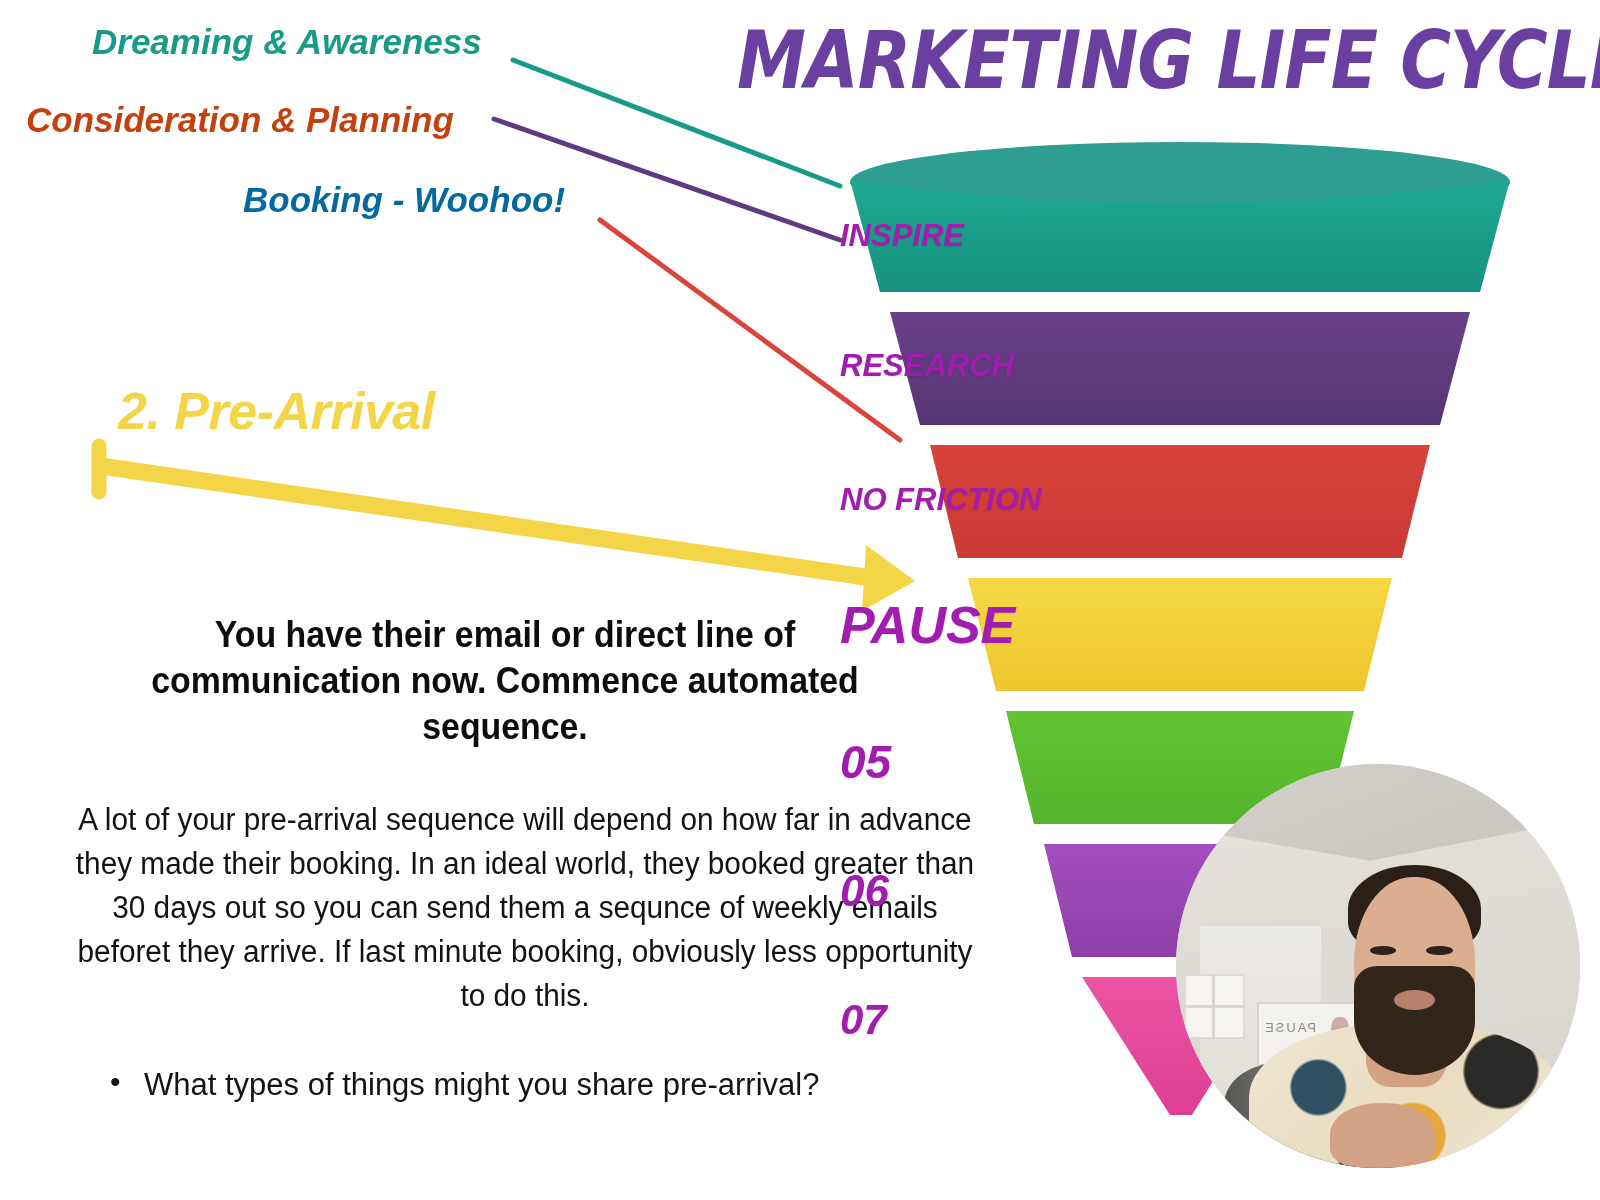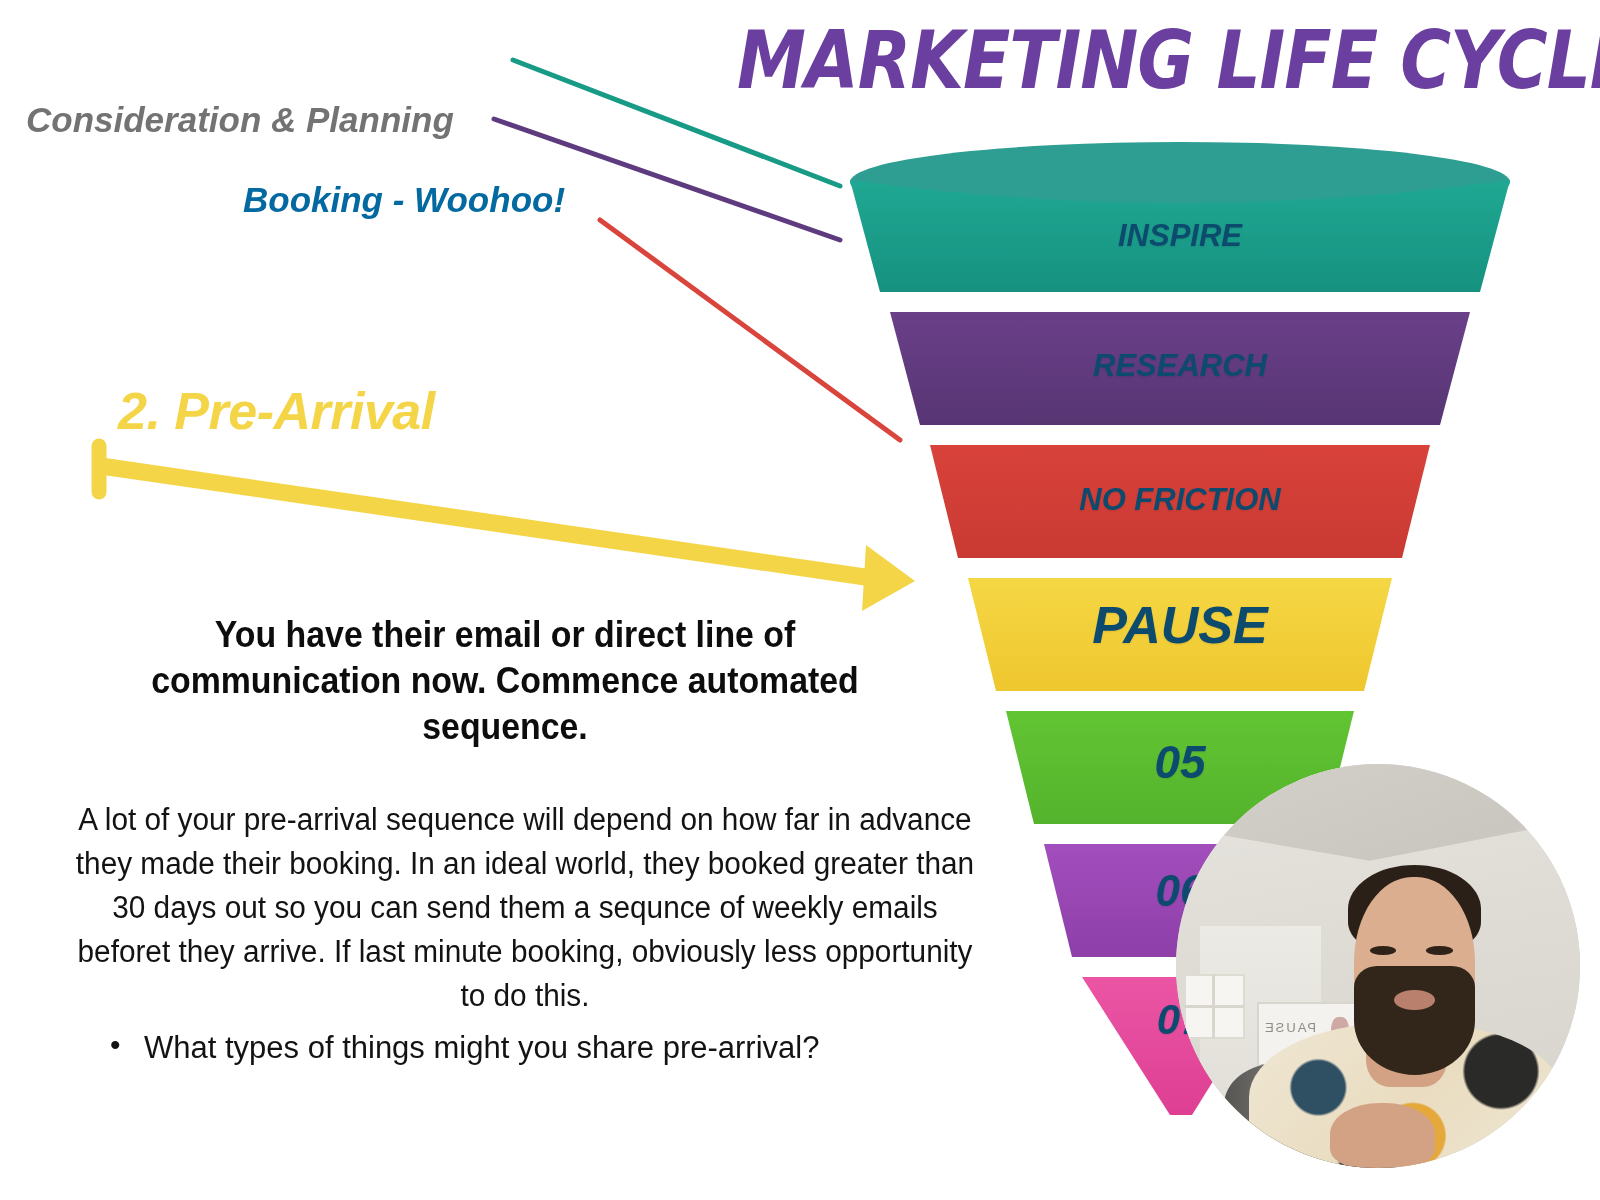--- a/index.html
+++ b/index.html
@@ -44,21 +44,21 @@
     white-space: nowrap;
   }
   #callout-dreaming {
     left: 92px; top: 22px;
     font-size: 35px;
     color: #179A86;
   }
   #callout-consideration {
     left: 26px; top: 100px;
     font-size: 35px;
-    color: #737373;
+    color: #c2410c;
   }
   #callout-booking {
     left: 243px; top: 180px;
     font-size: 35px;
     color: #0369a1;
   }
 
   
   #connectors {
     position: absolute;
@@ -118,41 +118,41 @@
     padding: 0 0 0 40px;
     list-style: none;
     font-family: "Liberation Sans", sans-serif;
     font-size: 31px;
     color: #131313;
   }
   #bullet-list li {
     position: relative;
     padding-left: 34px;
     text-align: left;
+    margin-top: 37px;
   }
   #bullet-list li::before {
     content: "\2022";
     position: absolute;
     left: 0; top: -2px;
     font-size: 30px;
   }
 
   
   #funnel {
     position: absolute;
     left: 840px;
     top: 140px;
     width: 680px;
     height: 980px;
   }
   .seg-label {
     position: absolute;
     width: 100%;
-    text-align: center;
-    color: #0c4a6e;
+    color: #a21caf;
     font-family: "Liberation Sans", sans-serif;
     font-weight: bold;
     font-style: italic;
     pointer-events: none;
     text-shadow: 0 1px 2px rgba(0,0,0,0.10);
   }
 
   
   #video-bubble {
     position: absolute;
@@ -282,20 +282,21 @@
     border-radius: 48% 48% 30% 30%;
   }
 </style>
 </head>
 <body>
 
 <div id="slide">
 
   <div id="title">MARKETING LIFE CYCLE</div>
 
+  <div class="callout" id="callout-dreaming">Dreaming &amp; Awareness</div>
   <div class="callout" id="callout-consideration">Consideration &amp; Planning</div>
   <div class="callout" id="callout-booking">Booking - Woohoo!</div>
 
   <svg id="connectors" viewBox="0 0 1600 1200">
 
     <line x1="513" y1="60" x2="840" y2="186" stroke="#179A86" stroke-width="5" stroke-linecap="round"></line>
 
     <line x1="494" y1="119" x2="840" y2="240" stroke="#5E3A7E" stroke-width="5" stroke-linecap="round"></line>
 
     <line x1="600" y1="220" x2="900" y2="440" stroke="#D9453C" stroke-width="5" stroke-linecap="round"></line>

